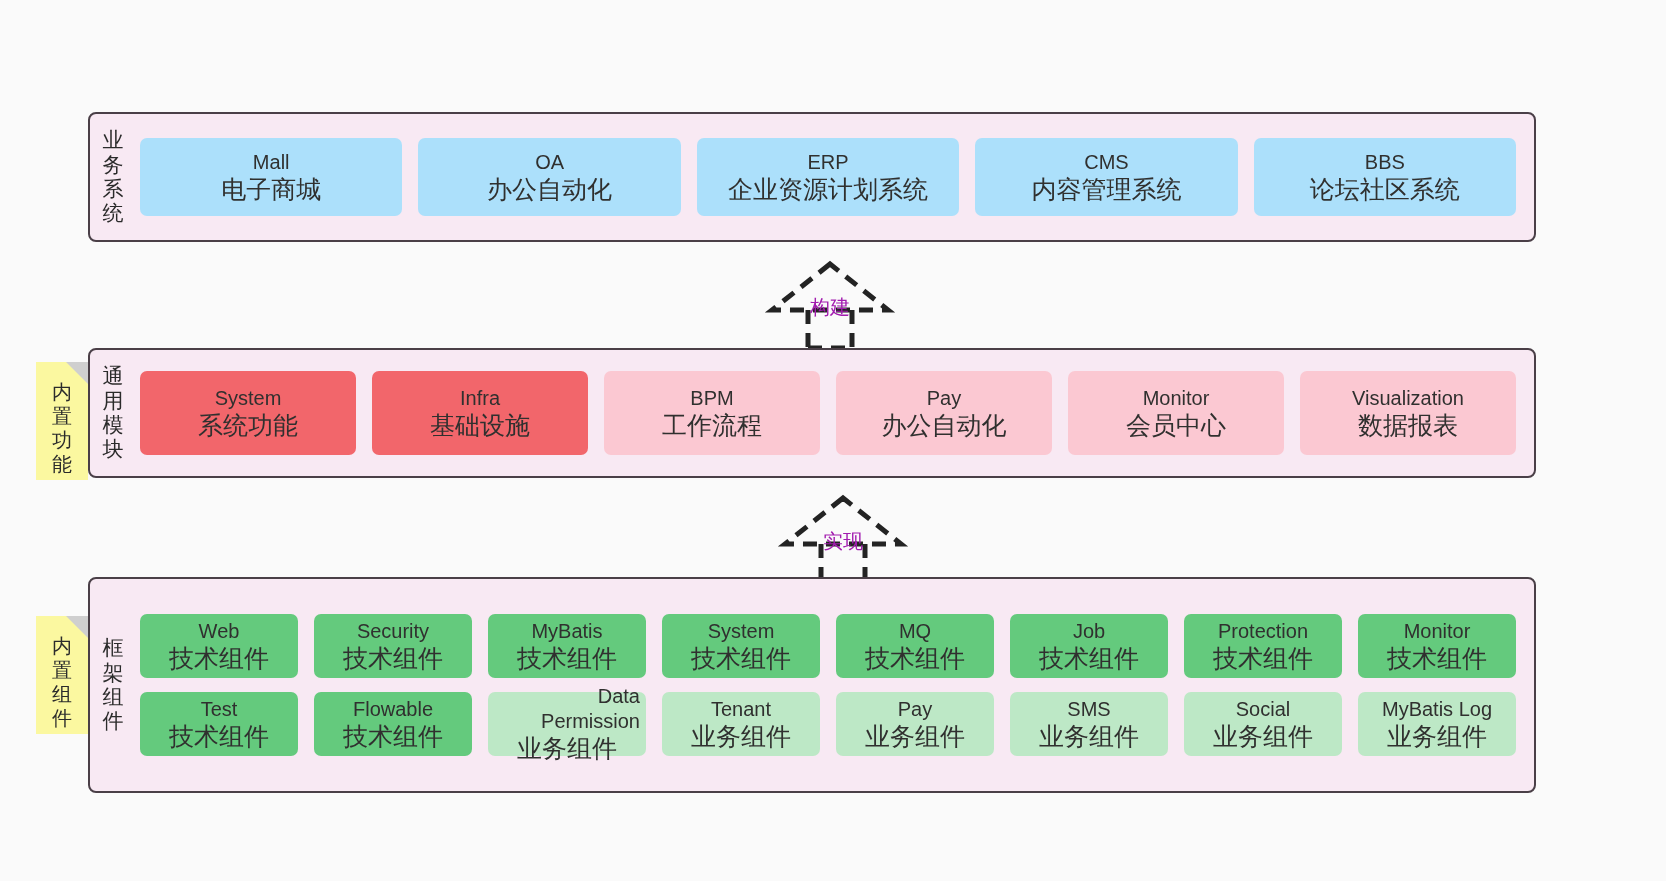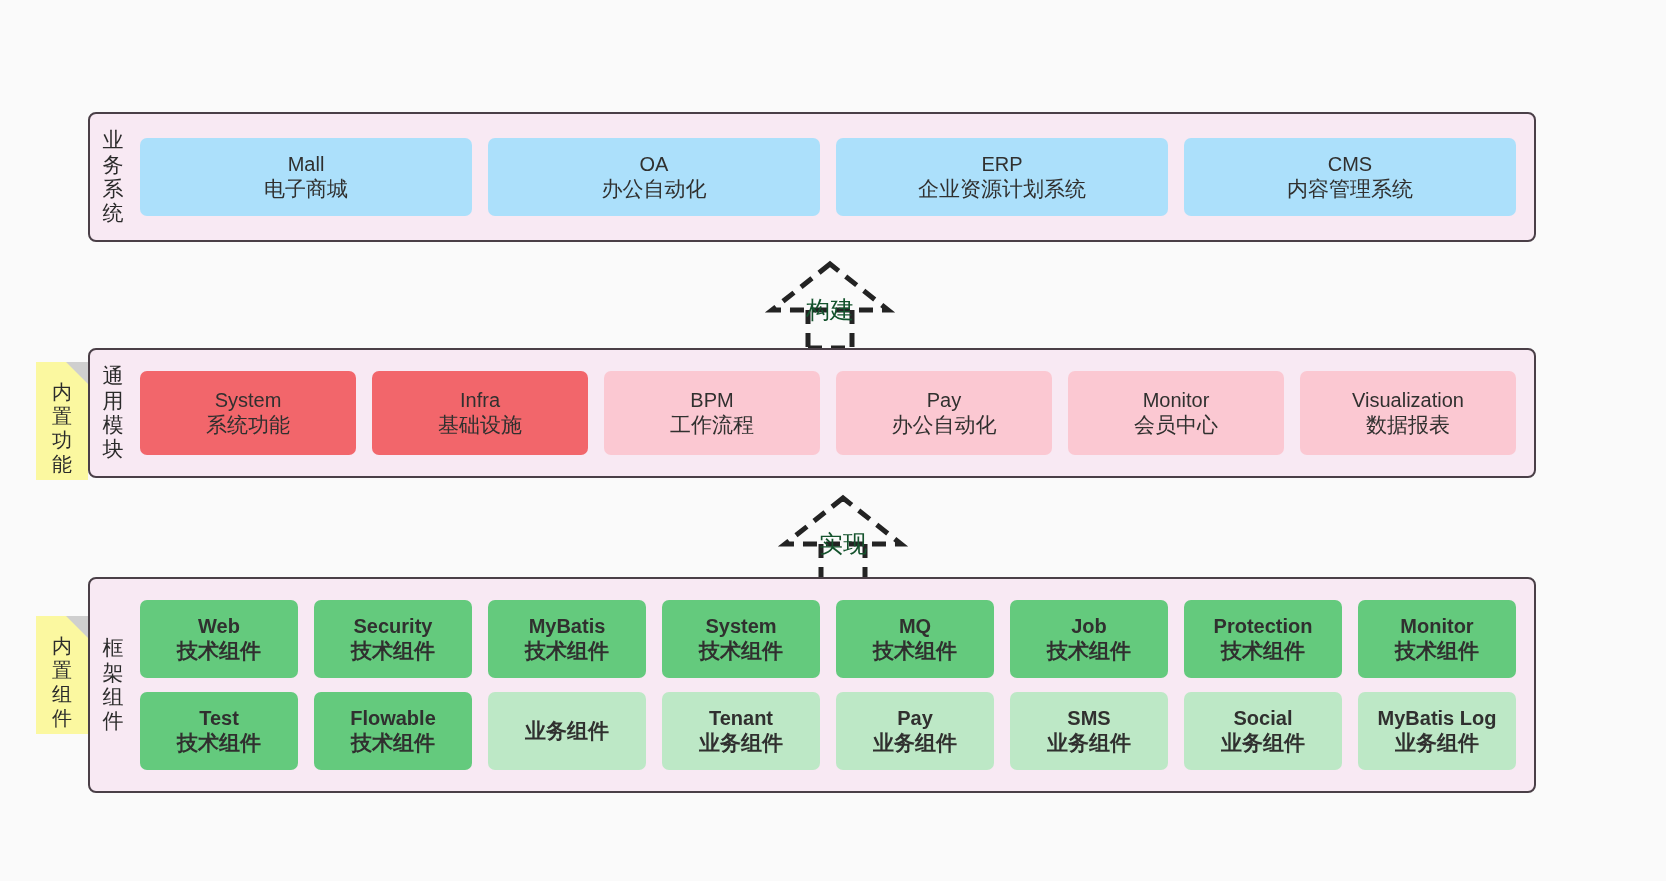--- a/index.html
+++ b/index.html
@@ -66,25 +66,25 @@
     flex-direction: column;
     align-items: center;
     justify-content: center;
     text-align: right;
     color: #30302f;
     line-height: 1.22;
     box-sizing: border-box;
     padding: 4px 6px;
   }
   .box .t1 { font-size: 20px; }
-  .box .t2 { font-size: 21px; }
+  .box .t2 { font-size: 25px; }
 
   .h-biz  { height: 78px; }
   .h-mod  { height: 84px; }
-  .h-comp { height: 78px; font-weight: bold; }
+  .h-comp { height: 64px; }
 
   .c-blue       { background: #ace0fb; }
   .c-red        { background: #f2666b; }
   .c-pink       { background: #fbc8d2; }
   .c-green      { background: #64ca7d; }
   .c-lightgreen { background: #bde8c6; }
 
   
   .note {
     position: absolute;
@@ -108,22 +108,22 @@
     width: 0;
     height: 0;
     border-top: 22px solid #cfcfcf;
     border-left: 22px solid transparent;
   }
 
   
   .connector { position: absolute; }
   .connector .conn-label {
     position: absolute;
-    font-size: 24px;
-    color: #14532d;
+    font-size: 20px;
+    color: #a21caf;
     background: transparent;
     white-space: nowrap;
     left: 50%;
     transform: translateX(-50%);
   }
 </style>
 </head>
 <body>
 
 <div id="canvas">
@@ -146,20 +146,24 @@
           <div class="t2">办公自动化</div>
         </div>
         <div class="box c-blue h-biz">
           <div class="t1">ERP</div>
           <div class="t2">企业资源计划系统</div>
         </div>
         <div class="box c-blue h-biz">
           <div class="t1">CMS</div>
           <div class="t2">内容管理系统</div>
         </div>
+        <div class="box c-blue h-biz">
+          <div class="t1">BBS</div>
+          <div class="t2">论坛社区系统</div>
+        </div>
       </div>
     </div>
   </div>
 
   <div class="connector" style="left:755px; top:258px; width:150px; height:90px;">
     <svg width="150" height="90" viewBox="0 0 150 90">
       <path d="M75 6 L17 52 L133 52 Z" fill="none" stroke="#232323" stroke-width="5" stroke-dasharray="14,9" stroke-linecap="butt"></path>
       <path d="M53 52 L53 90 M97 52 L97 90 M53 90 L97 90" fill="none" stroke="#232323" stroke-width="5" stroke-dasharray="14,9"></path>
     </svg>
     <div class="conn-label" style="top:36px;">构建</div>
@@ -272,20 +276,21 @@
       <div class="row">
         <div class="box c-green h-comp">
           <div class="t1">Test</div>
           <div class="t2">技术组件</div>
         </div>
         <div class="box c-green h-comp">
           <div class="t1">Flowable</div>
           <div class="t2">技术组件</div>
         </div>
         <div class="box c-lightgreen h-comp">
+          <div class="t1">Data Permission</div>
           <div class="t2">业务组件</div>
         </div>
         <div class="box c-lightgreen h-comp">
           <div class="t1">Tenant</div>
           <div class="t2">业务组件</div>
         </div>
         <div class="box c-lightgreen h-comp">
           <div class="t1">Pay</div>
           <div class="t2">业务组件</div>
         </div>

